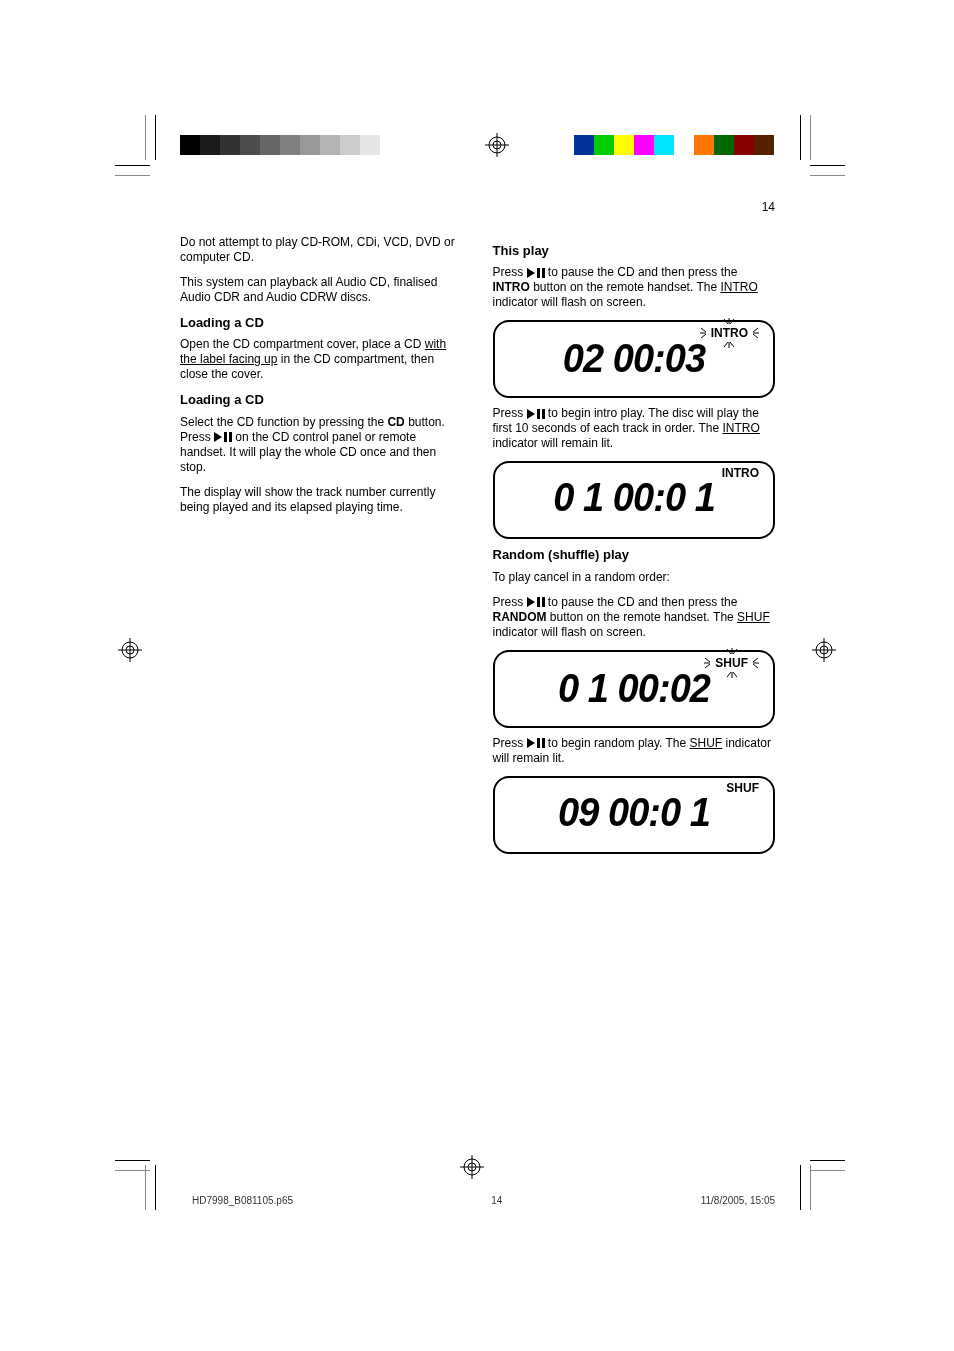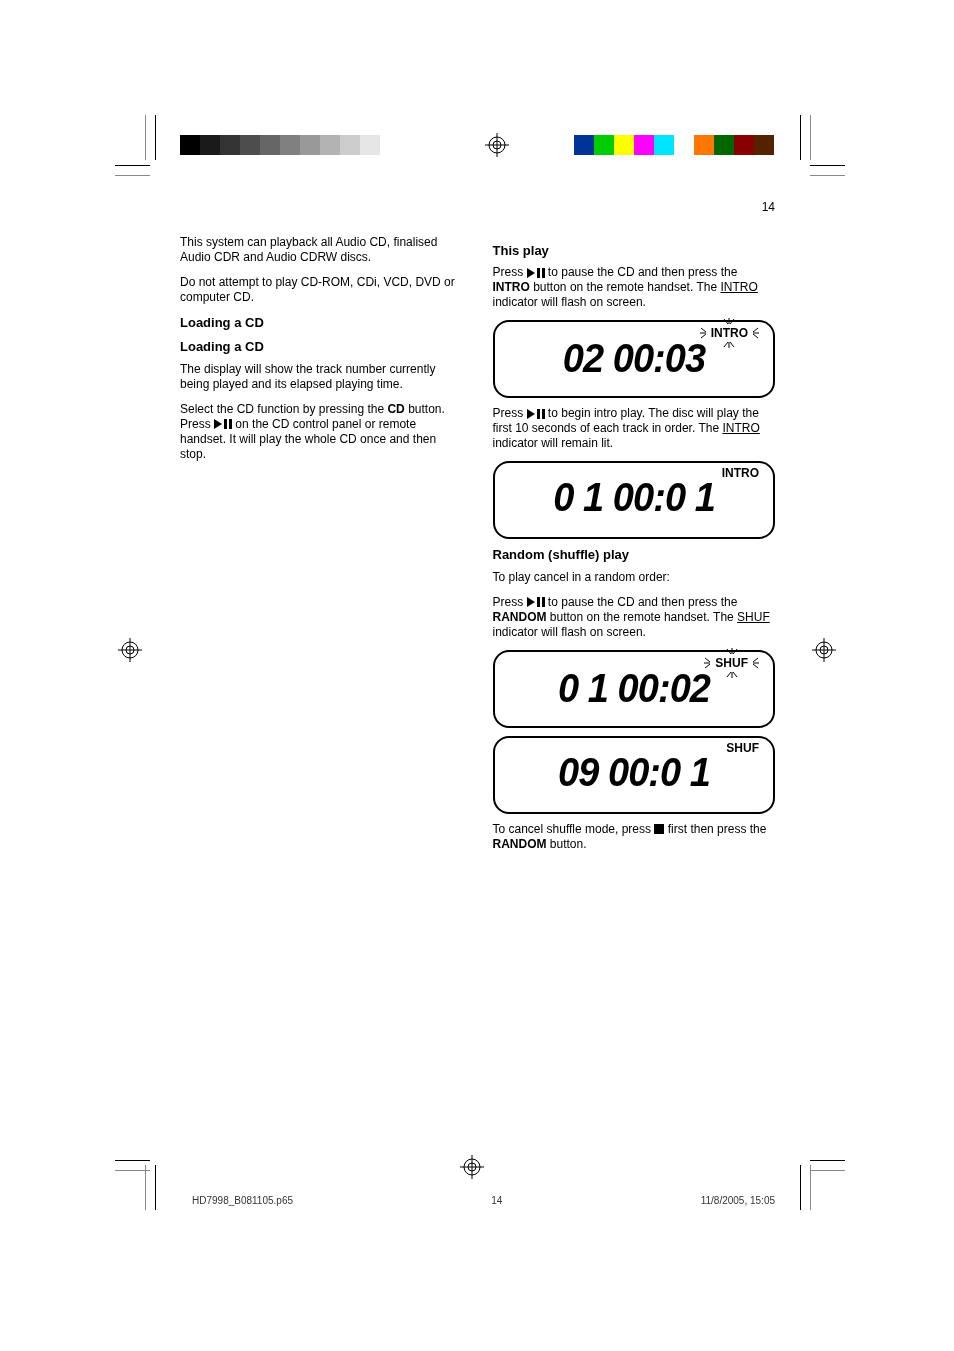--- a/index.html
+++ b/index.html
@@ -165,36 +165,39 @@
         <line x1="12" y1="0" x2="12" y2="24" stroke="#000" stroke-width="1"></line>
       </svg>
   </span>
 
   <div class="content">
     <div class="page-num-top">14</div>
 
     <div class="cols">
 
       <div class="col">
+        <p>Do not attempt to play CD-ROM, CDi, VCD, DVD or computer CD.</p>
         <p>This system can playback all Audio CD, finalised Audio CDR and Audio CDRW discs.</p>
-        <p>Do not attempt to play CD-ROM, CDi, VCD, DVD or computer CD.</p>
 
         <div class="sect">Loading a CD</div>
+        <p>
+          <span>Open the CD compartment cover, place a CD </span><span class="under">with the label facing up</span><span> in the CD compartment, then close the cover.</span>
+        </p>
 
         <div class="sect">Loading a CD</div>
+        <p>
+          <span>Select the CD function by pressing the </span><b>CD</b><span> button. Press </span>
+          <span class="inline-icon"><svg width="18" height="10" viewBox="0 0 18 10">
+                <polygon points="0,0 8,5 0,10" fill="#000"></polygon>
+                <rect x="10" y="0" width="3" height="10" fill="#000"></rect>
+                <rect x="15" y="0" width="3" height="10" fill="#000"></rect>
+              </svg></span>
+          <span> on the CD control panel or remote handset. It will play the whole CD once and then stop.</span>
+        </p>
         <p>The display will show the track number currently being played and its elapsed playing time.</p>
-        <p>
-          <span>Select the CD function by pressing the </span><b>CD</b><span> button. Press </span>
-          <span class="inline-icon"><svg width="18" height="10" viewBox="0 0 18 10">
-                <polygon points="0,0 8,5 0,10" fill="#000"></polygon>
-                <rect x="10" y="0" width="3" height="10" fill="#000"></rect>
-                <rect x="15" y="0" width="3" height="10" fill="#000"></rect>
-              </svg></span>
-          <span> on the CD control panel or remote handset. It will play the whole CD once and then stop.</span>
-        </p>
       </div>
 
       <div class="col">
         <div class="sect">This play</div>
         <p>
           <span>Press </span>
           <span class="inline-icon"><svg width="18" height="10" viewBox="0 0 18 10">
                 <polygon points="0,0 8,5 0,10" fill="#000"></polygon>
                 <rect x="10" y="0" width="3" height="10" fill="#000"></rect>
                 <rect x="15" y="0" width="3" height="10" fill="#000"></rect>
@@ -297,33 +300,35 @@
                 <svg width="10" height="14" viewBox="0 0 10 14">
                   <line x1="10" y1="7" x2="4" y2="7" stroke="#000" stroke-width="1"></line>
                   <line x1="9" y1="2" x2="4" y2="6" stroke="#000" stroke-width="1"></line>
                   <line x1="9" y1="12" x2="4" y2="8" stroke="#000" stroke-width="1"></line>
                 </svg>
               </span>
           </div>
           <div class="seg">0 1 00:02</div>
         </div>
 
+        <p>
+          <span>Press </span>
+          <span class="inline-icon"><svg width="18" height="10" viewBox="0 0 18 10">
+                <polygon points="0,0 8,5 0,10" fill="#000"></polygon>
+                <rect x="10" y="0" width="3" height="10" fill="#000"></rect>
+                <rect x="15" y="0" width="3" height="10" fill="#000"></rect>
+              </svg></span>
+          <span> to begin random play. The </span><span class="under">SHUF</span><span> indicator will remain lit.</span>
+        </p>
 
         <div class="lcd">
           <div class="tag">SHUF</div>
           <div class="seg">09 00:0 1</div>
         </div>
 
-        <p>
-          <span>To cancel shuffle mode, press </span>
-          <span class="inline-icon"><svg width="10" height="10" viewBox="0 0 10 10">
-                <rect x="0" y="0" width="10" height="10" fill="#000"></rect>
-              </svg></span>
-          <span> first then press the </span><b>RANDOM</b><span> button.</span>
-        </p>
       </div>
     </div>
   </div>
 
   <div class="footer">
     <span>HD7998_B081105.p65</span>
     <span>14</span>
     <span>11/8/2005, 15:05</span>
   </div>
 

